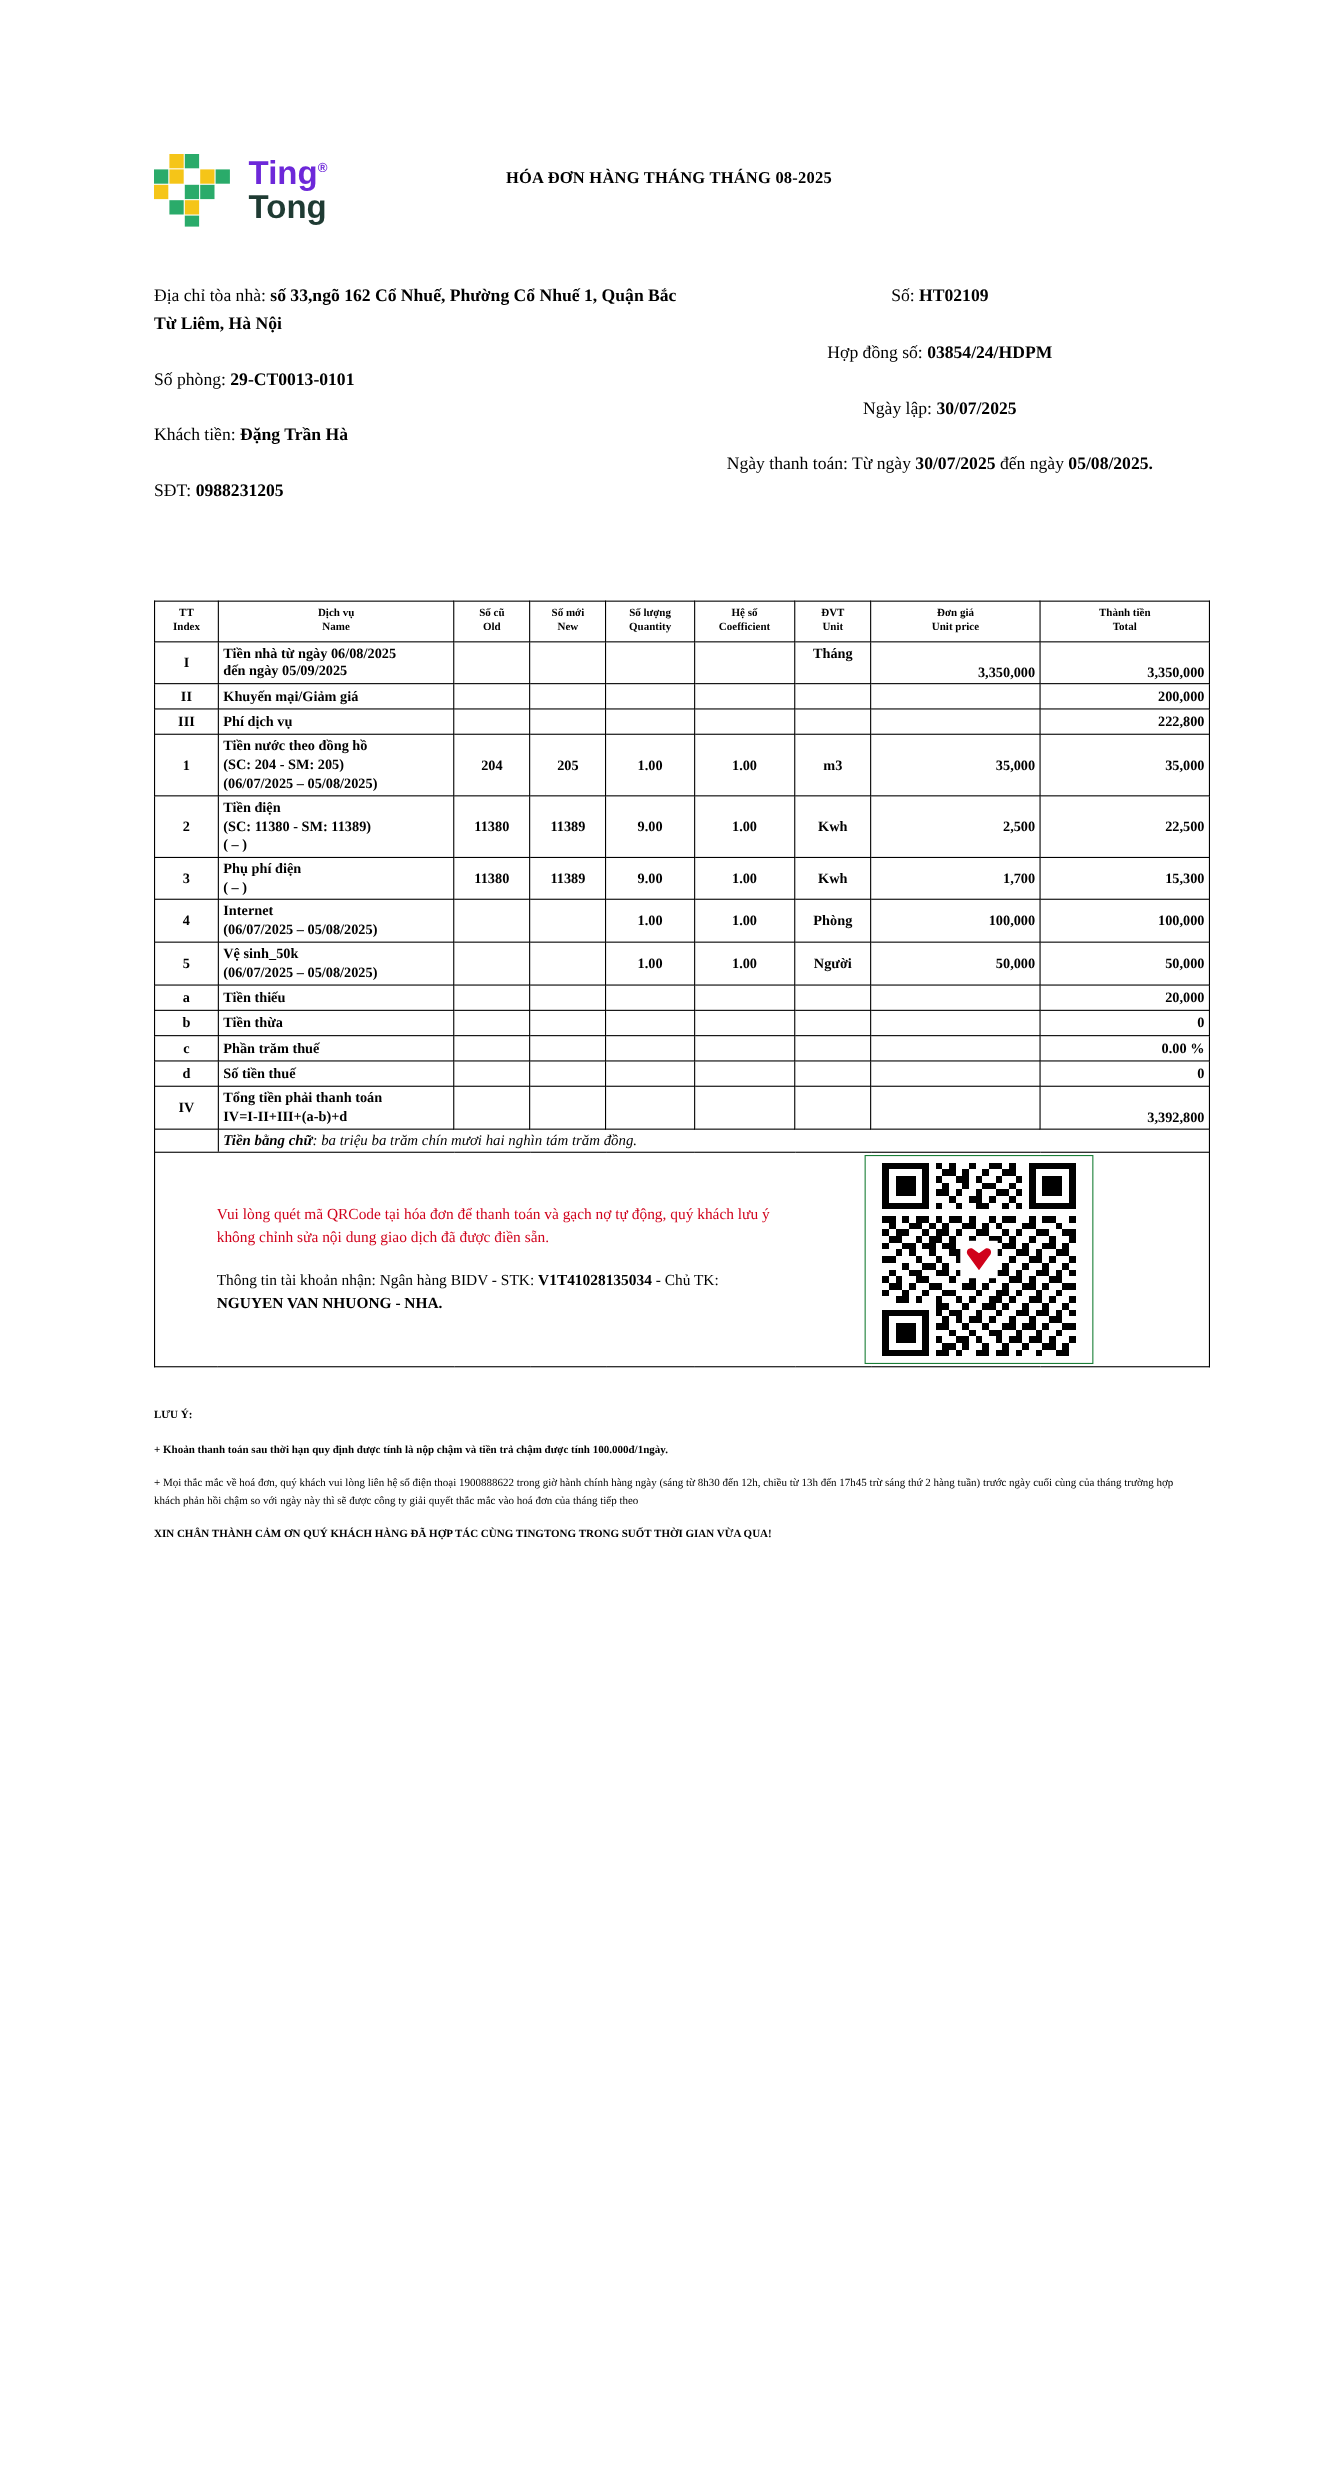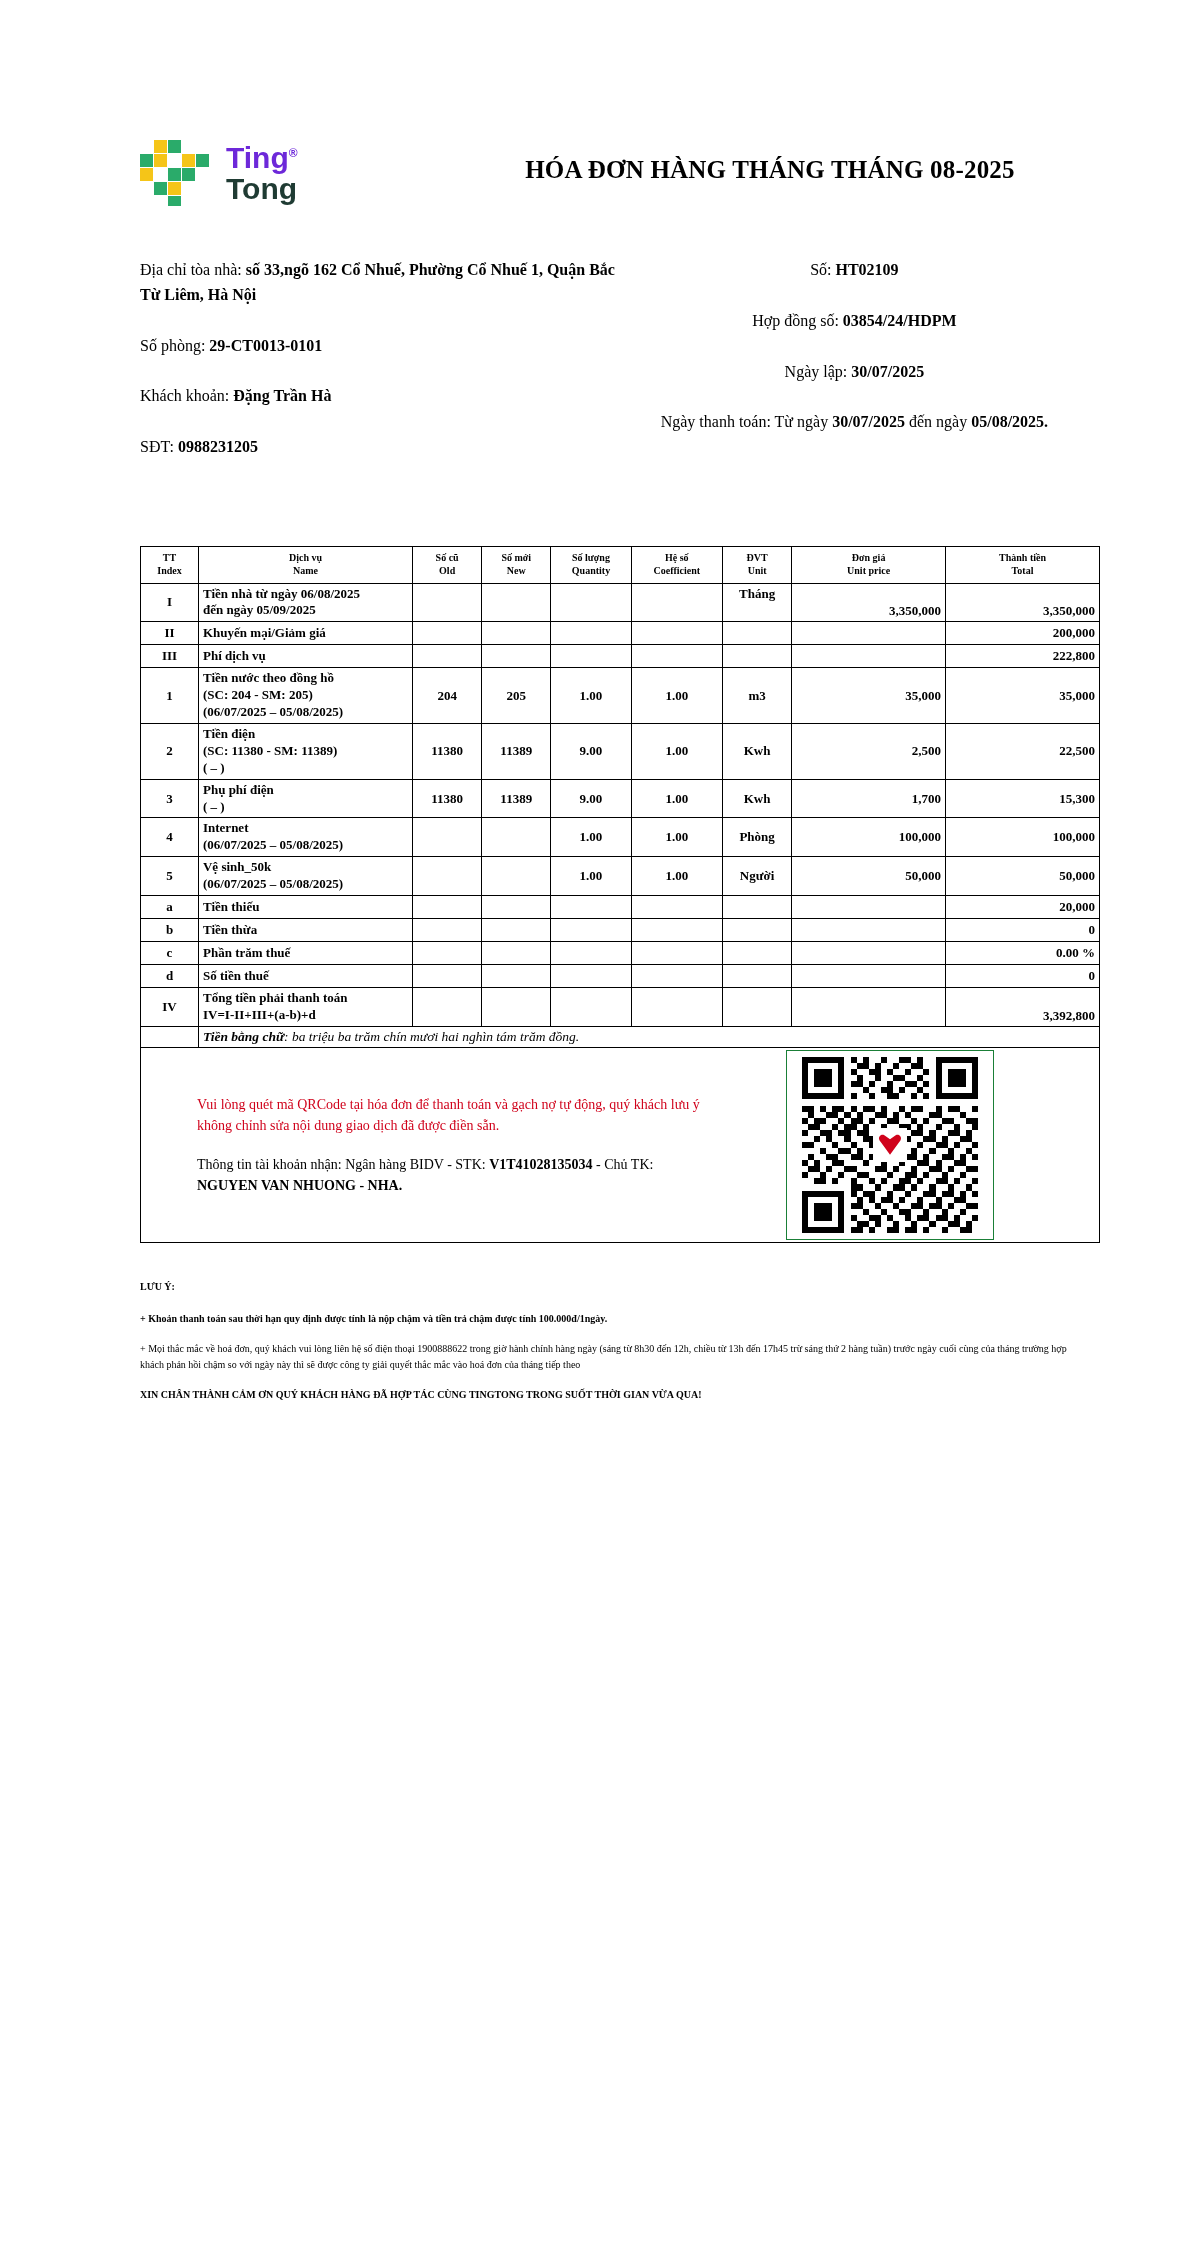--- a/index.html
+++ b/index.html
@@ -40,23 +40,23 @@
     height: 66px;
     position: relative;
     flex: 0 0 76px;
   }
   .logo-mark i {
     position: absolute;
     display: block;
   }
   .doc-title {
     flex: 1;
-    text-align: center;
+    text-align: left;
     font-weight: bold;
-    font-size: 25px;
+    font-size: 15px;
     line-height: 1.42;
     letter-spacing: .2px;
     padding-top: 12px;
   }
 
   
   .meta {
     display: flex;
     padding: 52px 120px 0 140px;
     box-sizing: border-box;
@@ -201,21 +201,21 @@
     <div class="meta-left">
       <div class="row">
         <span>Địa chỉ tòa nhà:</span>
         <span class="b">số 33,ngõ 162 Cổ Nhuế, Phường Cổ Nhuế 1, Quận Bắc Từ Liêm, Hà Nội</span>
       </div>
       <div class="row">
         <span>Số phòng:</span>
         <span class="b">29-CT0013-0101</span>
       </div>
       <div class="row">
-        <span>Khách khoản:</span>
+        <span>Khách tiền:</span>
         <span class="b">Đặng Trần Hà</span>
       </div>
       <div class="row">
         <span>SĐT:</span>
         <span class="b">0988231205</span>
       </div>
     </div>
     <div class="meta-right">
       <div class="row">
         <span>Số:</span>

